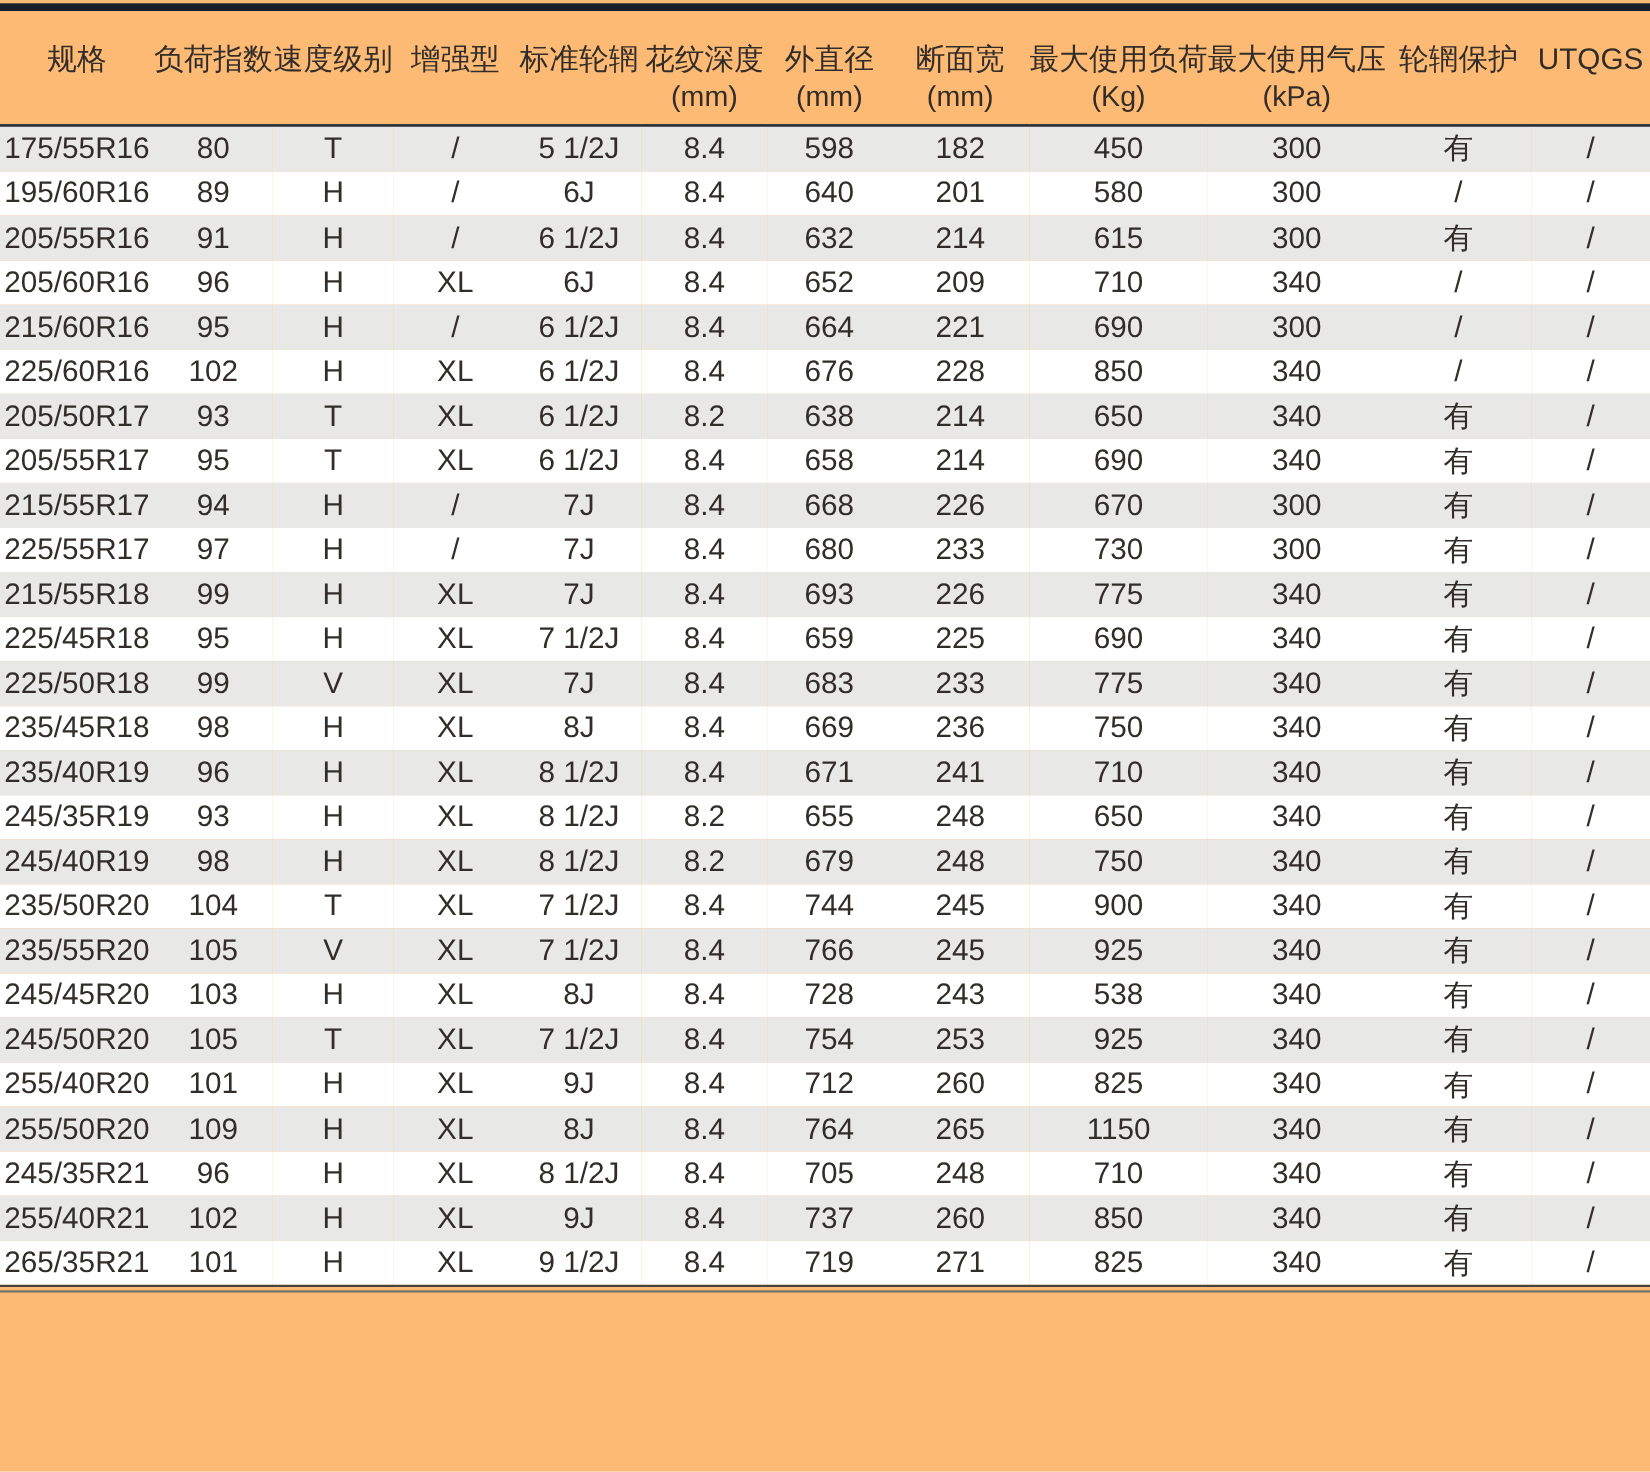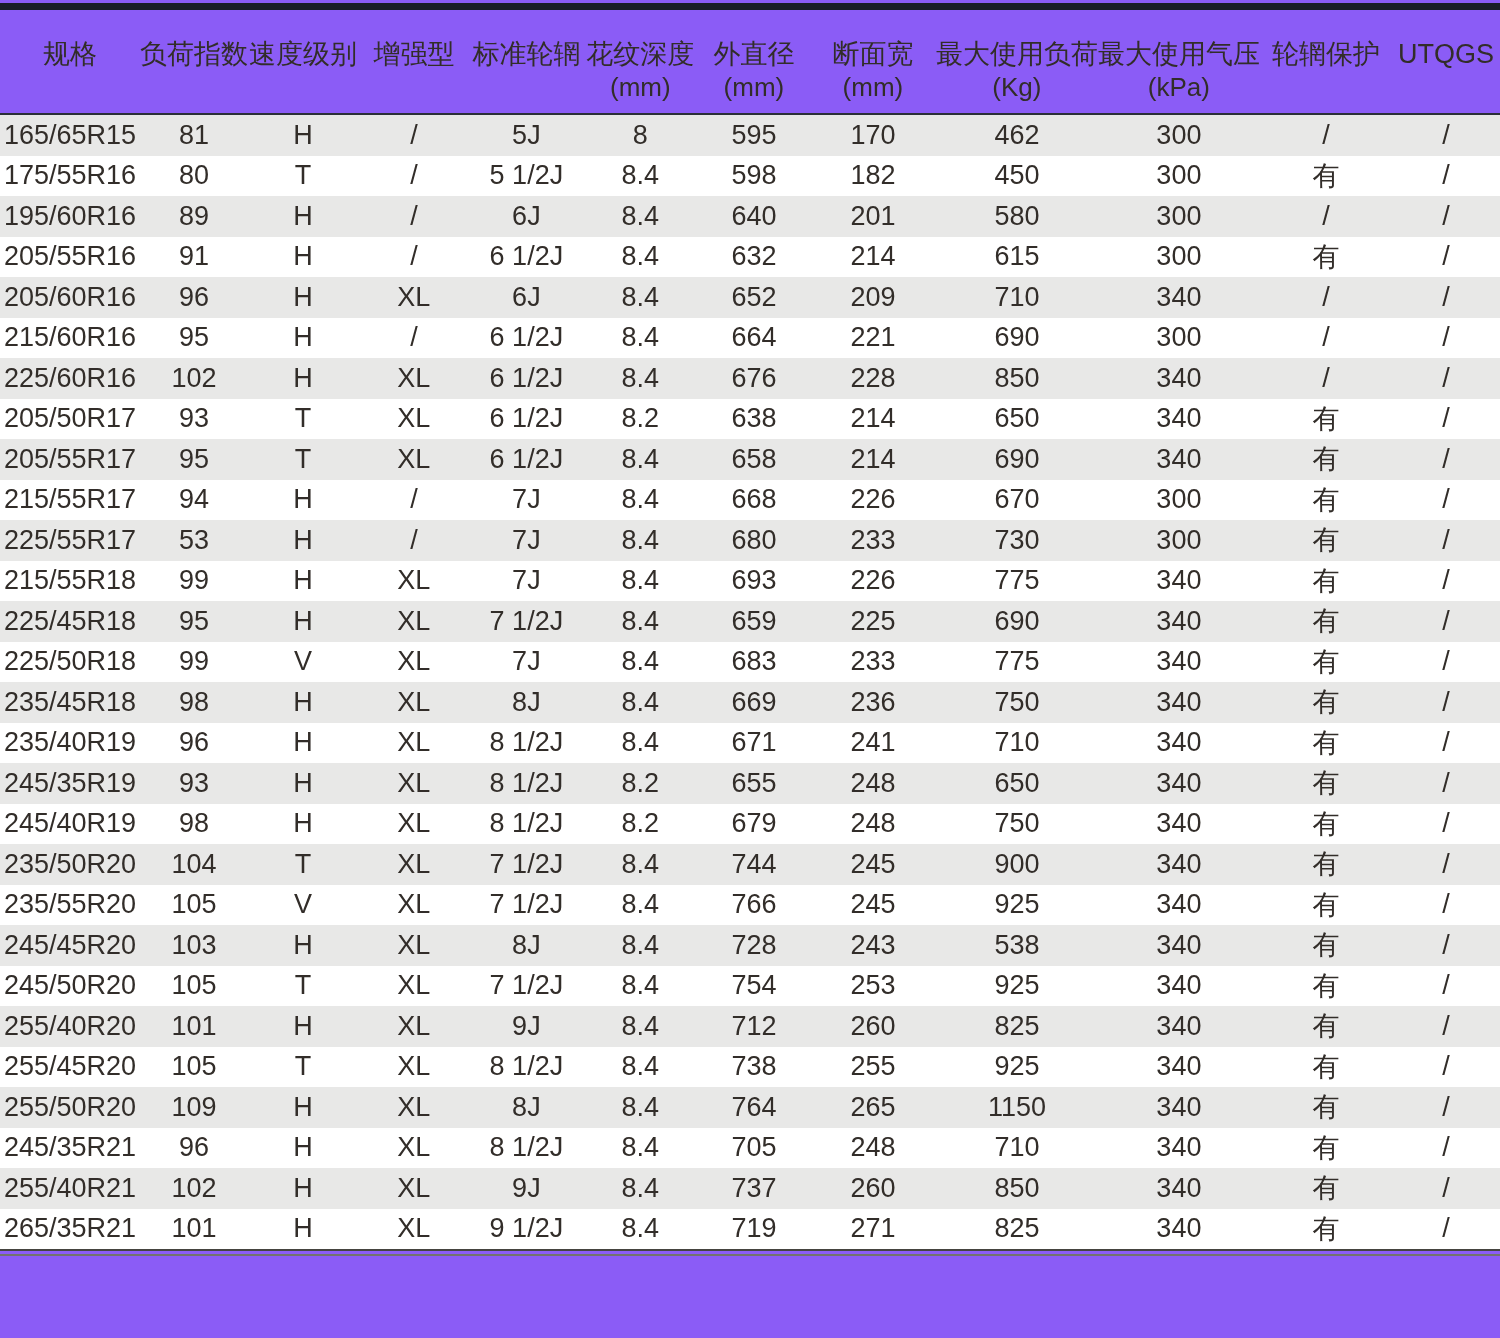--- a/index.html
+++ b/index.html
@@ -5,21 +5,21 @@
   html, body {
     margin: 0;
     padding: 0;
     background: #ffffff;
     font-family: "Liberation Sans", "DejaVu Sans", sans-serif;
   }
   .page {
     position: relative;
     width: 1500px;
     height: 1338px;
-    background: #8b5cf6;
+    background: #fdba74;
     overflow: hidden;
     color: #322d29;
   }
   .topbar {
     margin-top: 3px;
     height: 7px;
     width: 100%;
     background: #1a1e28;
   }
   table.spec-table {
@@ -123,34 +123,20 @@
           <th>
             <div class="h-label">轮辋保护</div>
           </th>
           <th>
             <div class="h-label">UTQGS</div>
           </th>
         </tr>
     </thead>
     <tbody id="table-body">
         <tr>
-          <td>165/65R15</td>
-          <td>81</td>
-          <td>H</td>
-          <td>/</td>
-          <td>5J</td>
-          <td>8</td>
-          <td>595</td>
-          <td>170</td>
-          <td>462</td>
-          <td>300</td>
-          <td>/</td>
-          <td>/</td>
-        </tr>
-        <tr>
           <td>175/55R16</td>
           <td>80</td>
           <td>T</td>
           <td>/</td>
           <td>5 1/2J</td>
           <td>8.4</td>
           <td>598</td>
           <td>182</td>
           <td>450</td>
           <td>300</td>
@@ -264,21 +250,21 @@
           <td>8.4</td>
           <td>668</td>
           <td>226</td>
           <td>670</td>
           <td>300</td>
           <td>有</td>
           <td>/</td>
         </tr>
         <tr>
           <td>225/55R17</td>
-          <td>53</td>
+          <td>97</td>
           <td>H</td>
           <td>/</td>
           <td>7J</td>
           <td>8.4</td>
           <td>680</td>
           <td>233</td>
           <td>730</td>
           <td>300</td>
           <td>有</td>
           <td>/</td>
@@ -440,34 +426,20 @@
         <tr>
           <td>255/40R20</td>
           <td>101</td>
           <td>H</td>
           <td>XL</td>
           <td>9J</td>
           <td>8.4</td>
           <td>712</td>
           <td>260</td>
           <td>825</td>
-          <td>340</td>
-          <td>有</td>
-          <td>/</td>
-        </tr>
-        <tr>
-          <td>255/45R20</td>
-          <td>105</td>
-          <td>T</td>
-          <td>XL</td>
-          <td>8 1/2J</td>
-          <td>8.4</td>
-          <td>738</td>
-          <td>255</td>
-          <td>925</td>
           <td>340</td>
           <td>有</td>
           <td>/</td>
         </tr>
         <tr>
           <td>255/50R20</td>
           <td>109</td>
           <td>H</td>
           <td>XL</td>
           <td>8J</td>

